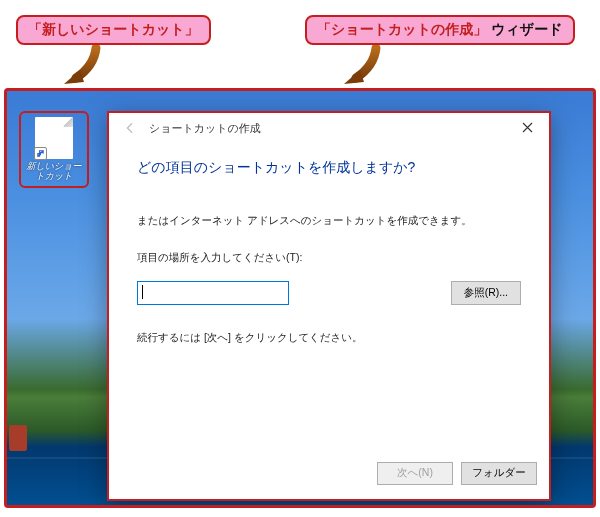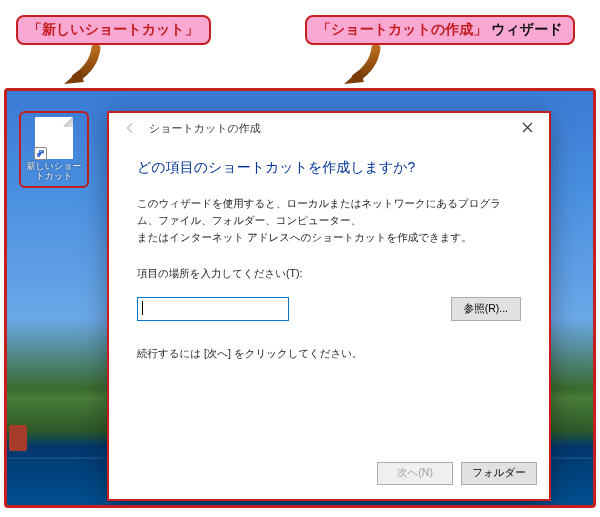--- a/index.html
+++ b/index.html
@@ -117,20 +117,21 @@
       justify-content: center;
     }
     .overlay-badge svg { width: 9px; height: 9px; }
     .shortcut-label {
       font-size: 9px;
       color: #fff;
       text-shadow: 0 0 2px rgba(0,0,0,0.8);
       line-height: 1.1;
       display: inline-block;
       padding: 1px 2px;
+      font-style: italic;
     }
 
     
     .wizard {
       position: absolute;
       top: 20px;
       left: 100px;
       width: 444px;
       height: 390px;
       background: #ffffff;
@@ -317,21 +318,21 @@
       <button class="close-btn">
         <svg width="11" height="11" viewBox="0 0 11 11">
             <path d="M1 1 L10 10 M10 1 L1 10" stroke="currentColor" stroke-width="1.1"></path>
           </svg>
       </button>
     </div>
 
     <div class="wizard-body">
       <h2 class="wizard-heading">どの項目のショートカットを作成しますか?</h2>
       <p class="wizard-desc">
-        <span>このウィザードを使用すると、ローカルまたはネットワークにあるプログラム、ファイル、フォルダー、コンピューター、</span><br>
+        <br>
         <span>またはインターネット アドレスへのショートカットを作成できます。</span>
       </p>
       <div class="field-label">項目の場所を入力してください(T):</div>
       <div class="field-row">
         <div class="location-wrap">
           <input class="location-input" type="text" value="" style="">
           <div class="caret"></div>
         </div>
         <button class="browse-btn">参照(R)...</button>
       </div>

